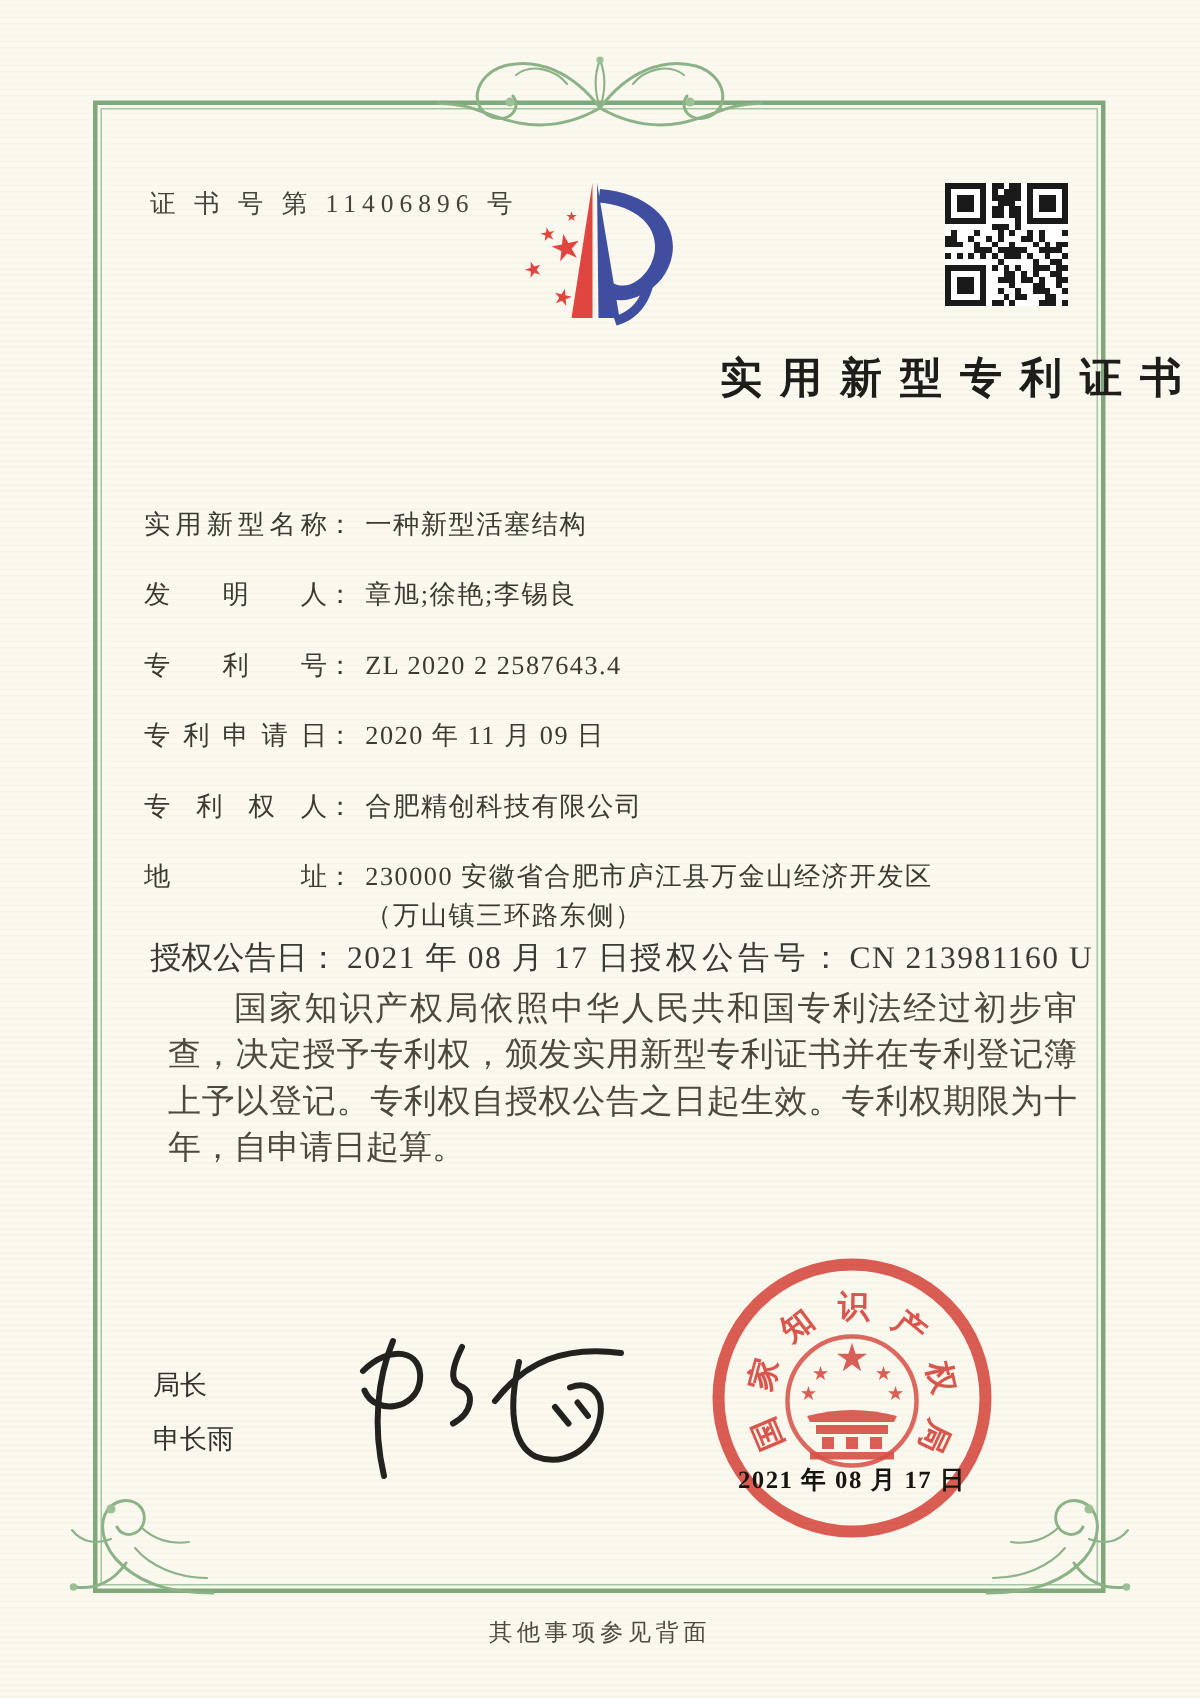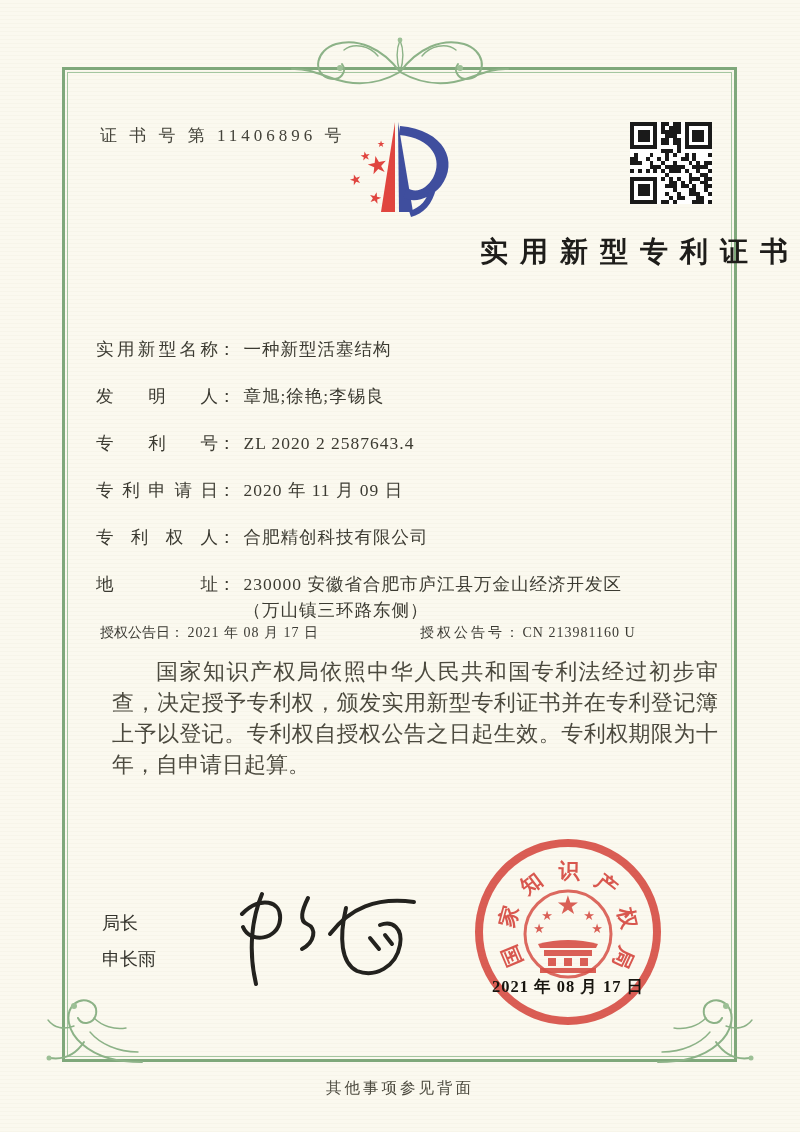--- a/index.html
+++ b/index.html
@@ -27,21 +27,21 @@
     font-size:28px;font-weight:600;letter-spacing:12px;color:#1e1d1a;
     font-family:"Liberation Serif","DejaVu Serif",serif;
   }
   
   .fields{position:absolute;left:96px;top:336px;width:560px;font-size:17.5px;color:#3c3b32;}
   .frow{margin-bottom:21px;line-height:26px;white-space:nowrap;}
   .flabel{display:inline-block;width:122px;text-align:justify;text-align-last:justify;vertical-align:top;}
   .fcolon{display:inline-block;vertical-align:top;margin-right:8px;}
   .fvalue{display:inline-block;vertical-align:top;letter-spacing:1px;white-space:normal;}
   .fvalue.wrap{width:400px;}
-  .grant-row{position:absolute;left:100px;top:624px;width:620px;font-size:14px;white-space:nowrap;}
+  .grant-row{position:absolute;left:100px;top:624px;width:620px;font-size:21px;white-space:nowrap;}
   .grant-col2{position:absolute;left:320px;top:0;}
   
   .paras{position:absolute;left:112px;top:656px;width:606px;font-size:22px;line-height:31px;
     color:#4c4a3f;text-align:justify;}
   .paras p{margin:0;text-indent:2em;}
   
   .signer{position:absolute;left:102px;top:905px;font-size:18px;color:#34332c;line-height:36px;}
   .sig-svg{position:absolute;left:218px;top:878px;width:215px;height:118px;}
   
   .seal{position:absolute;left:468px;top:832px;width:200px;height:200px;mix-blend-mode:multiply;opacity:.92;}

